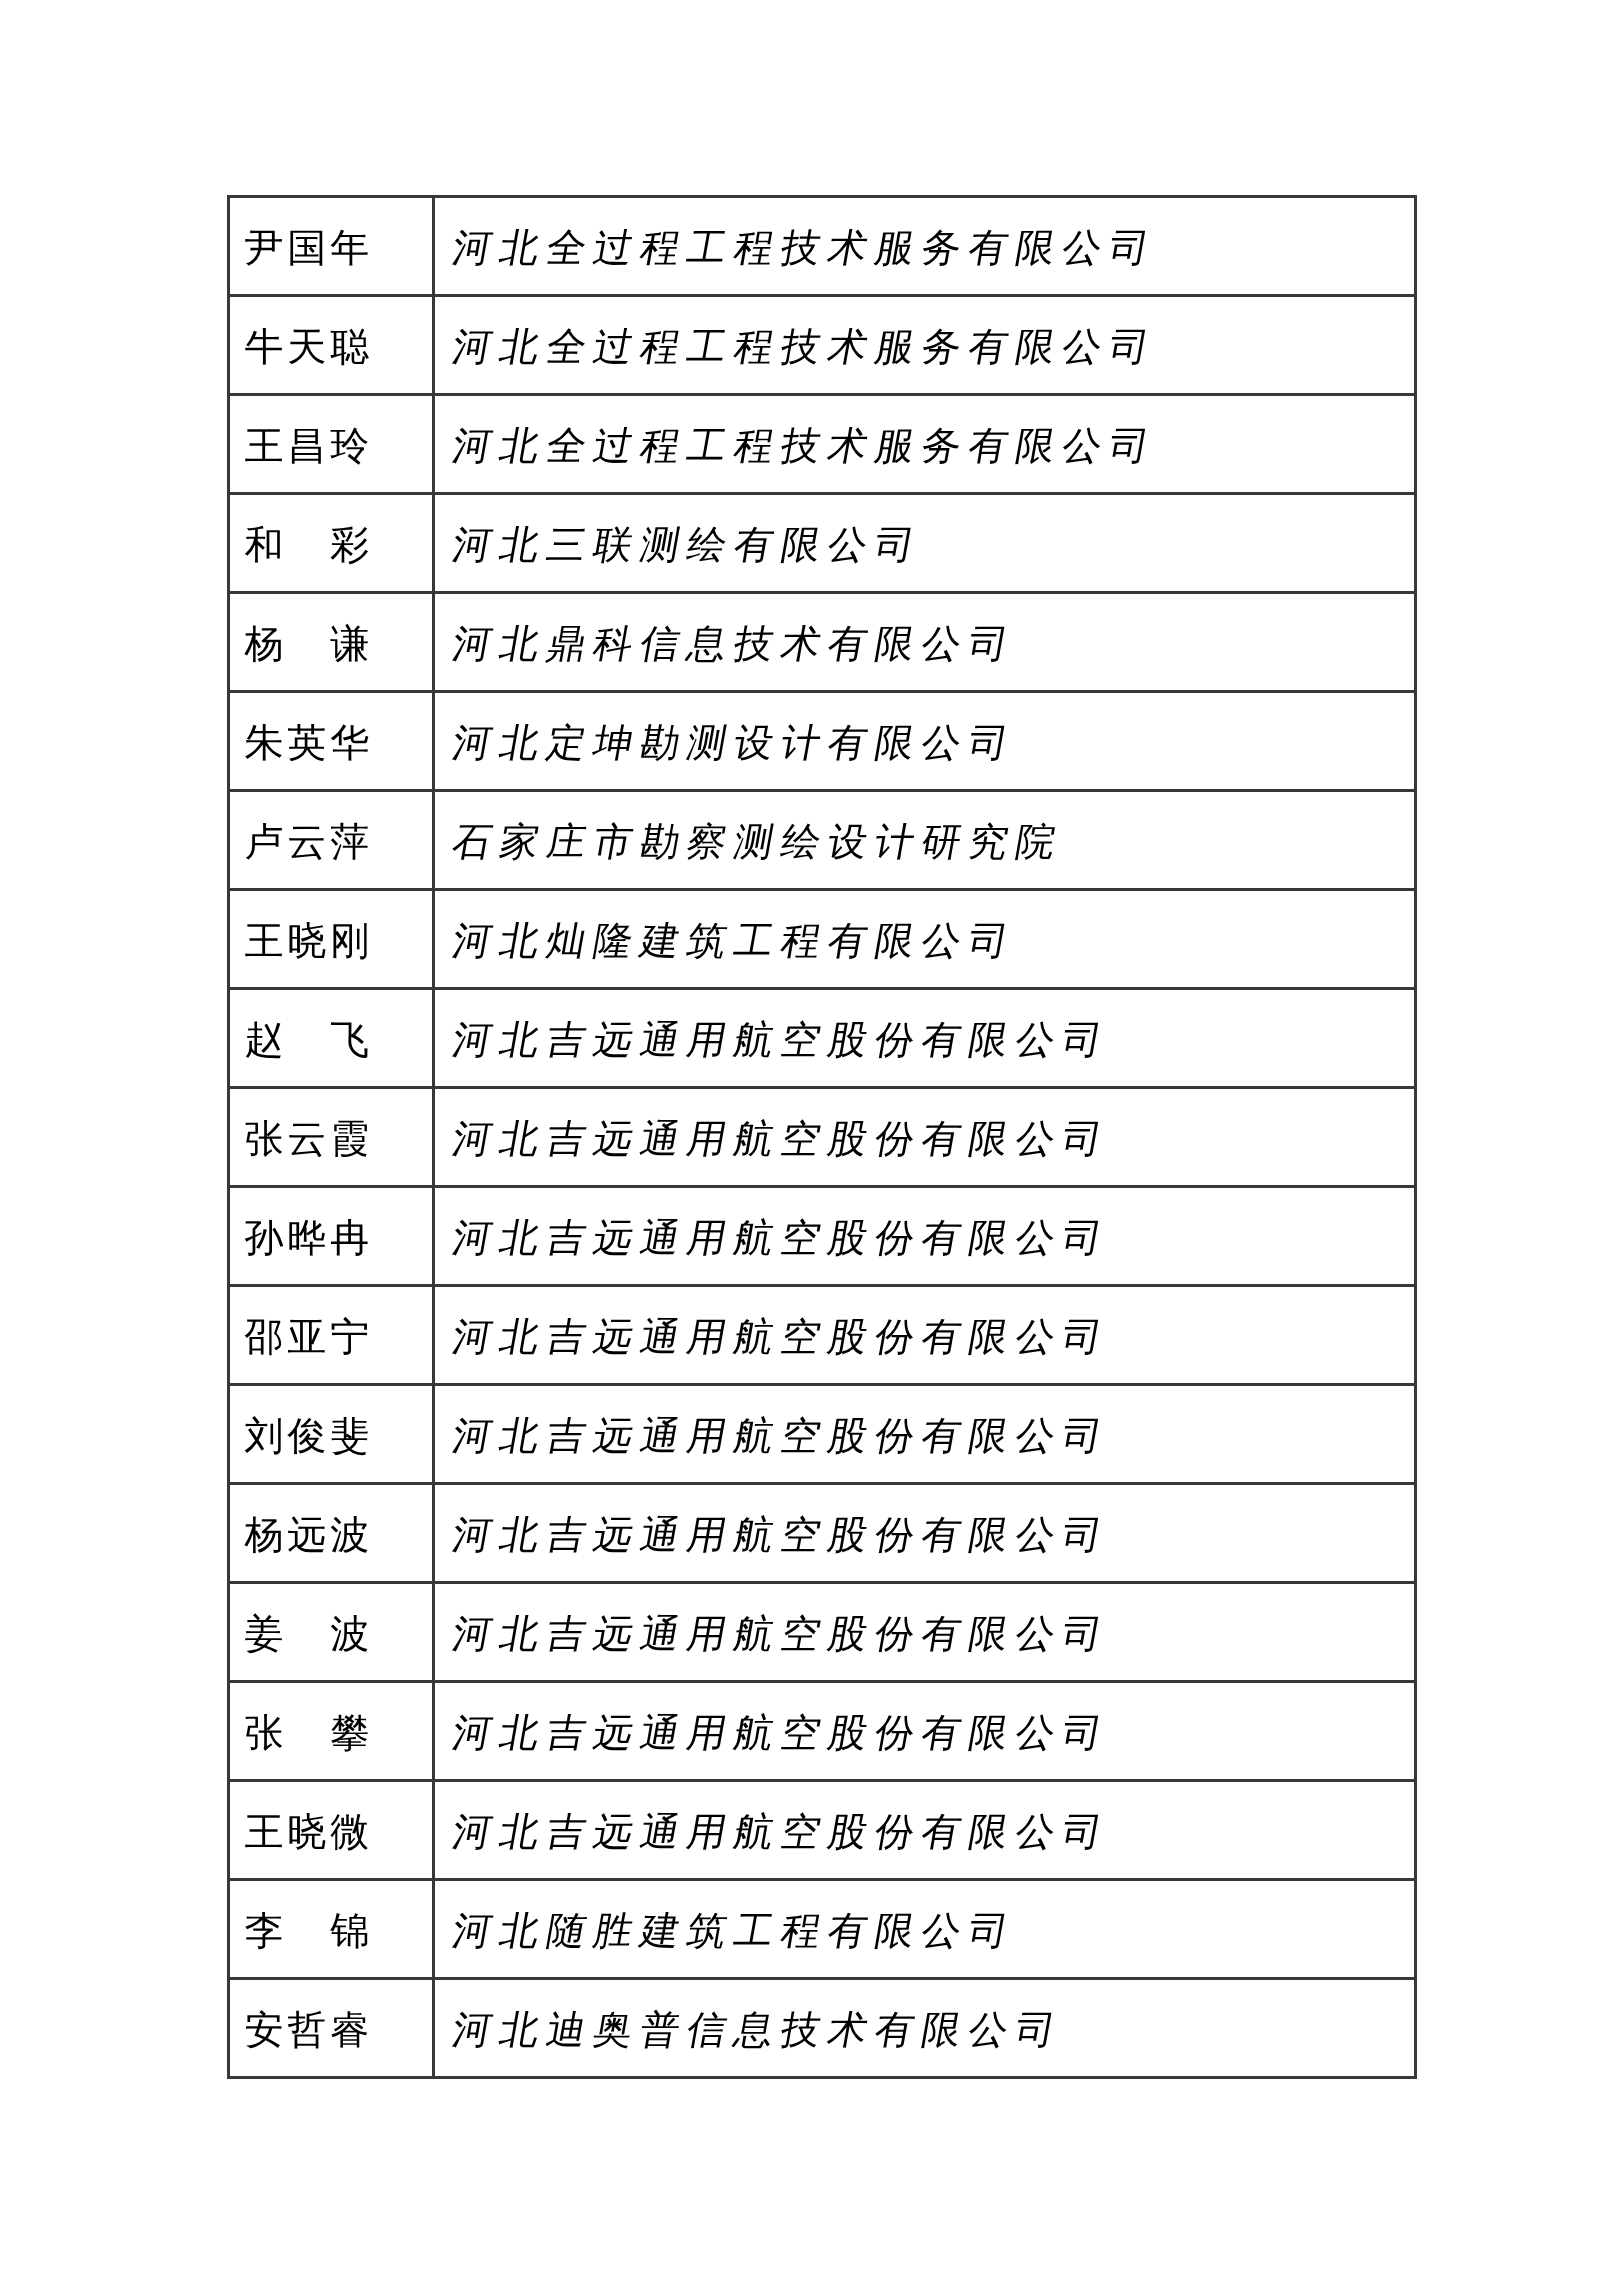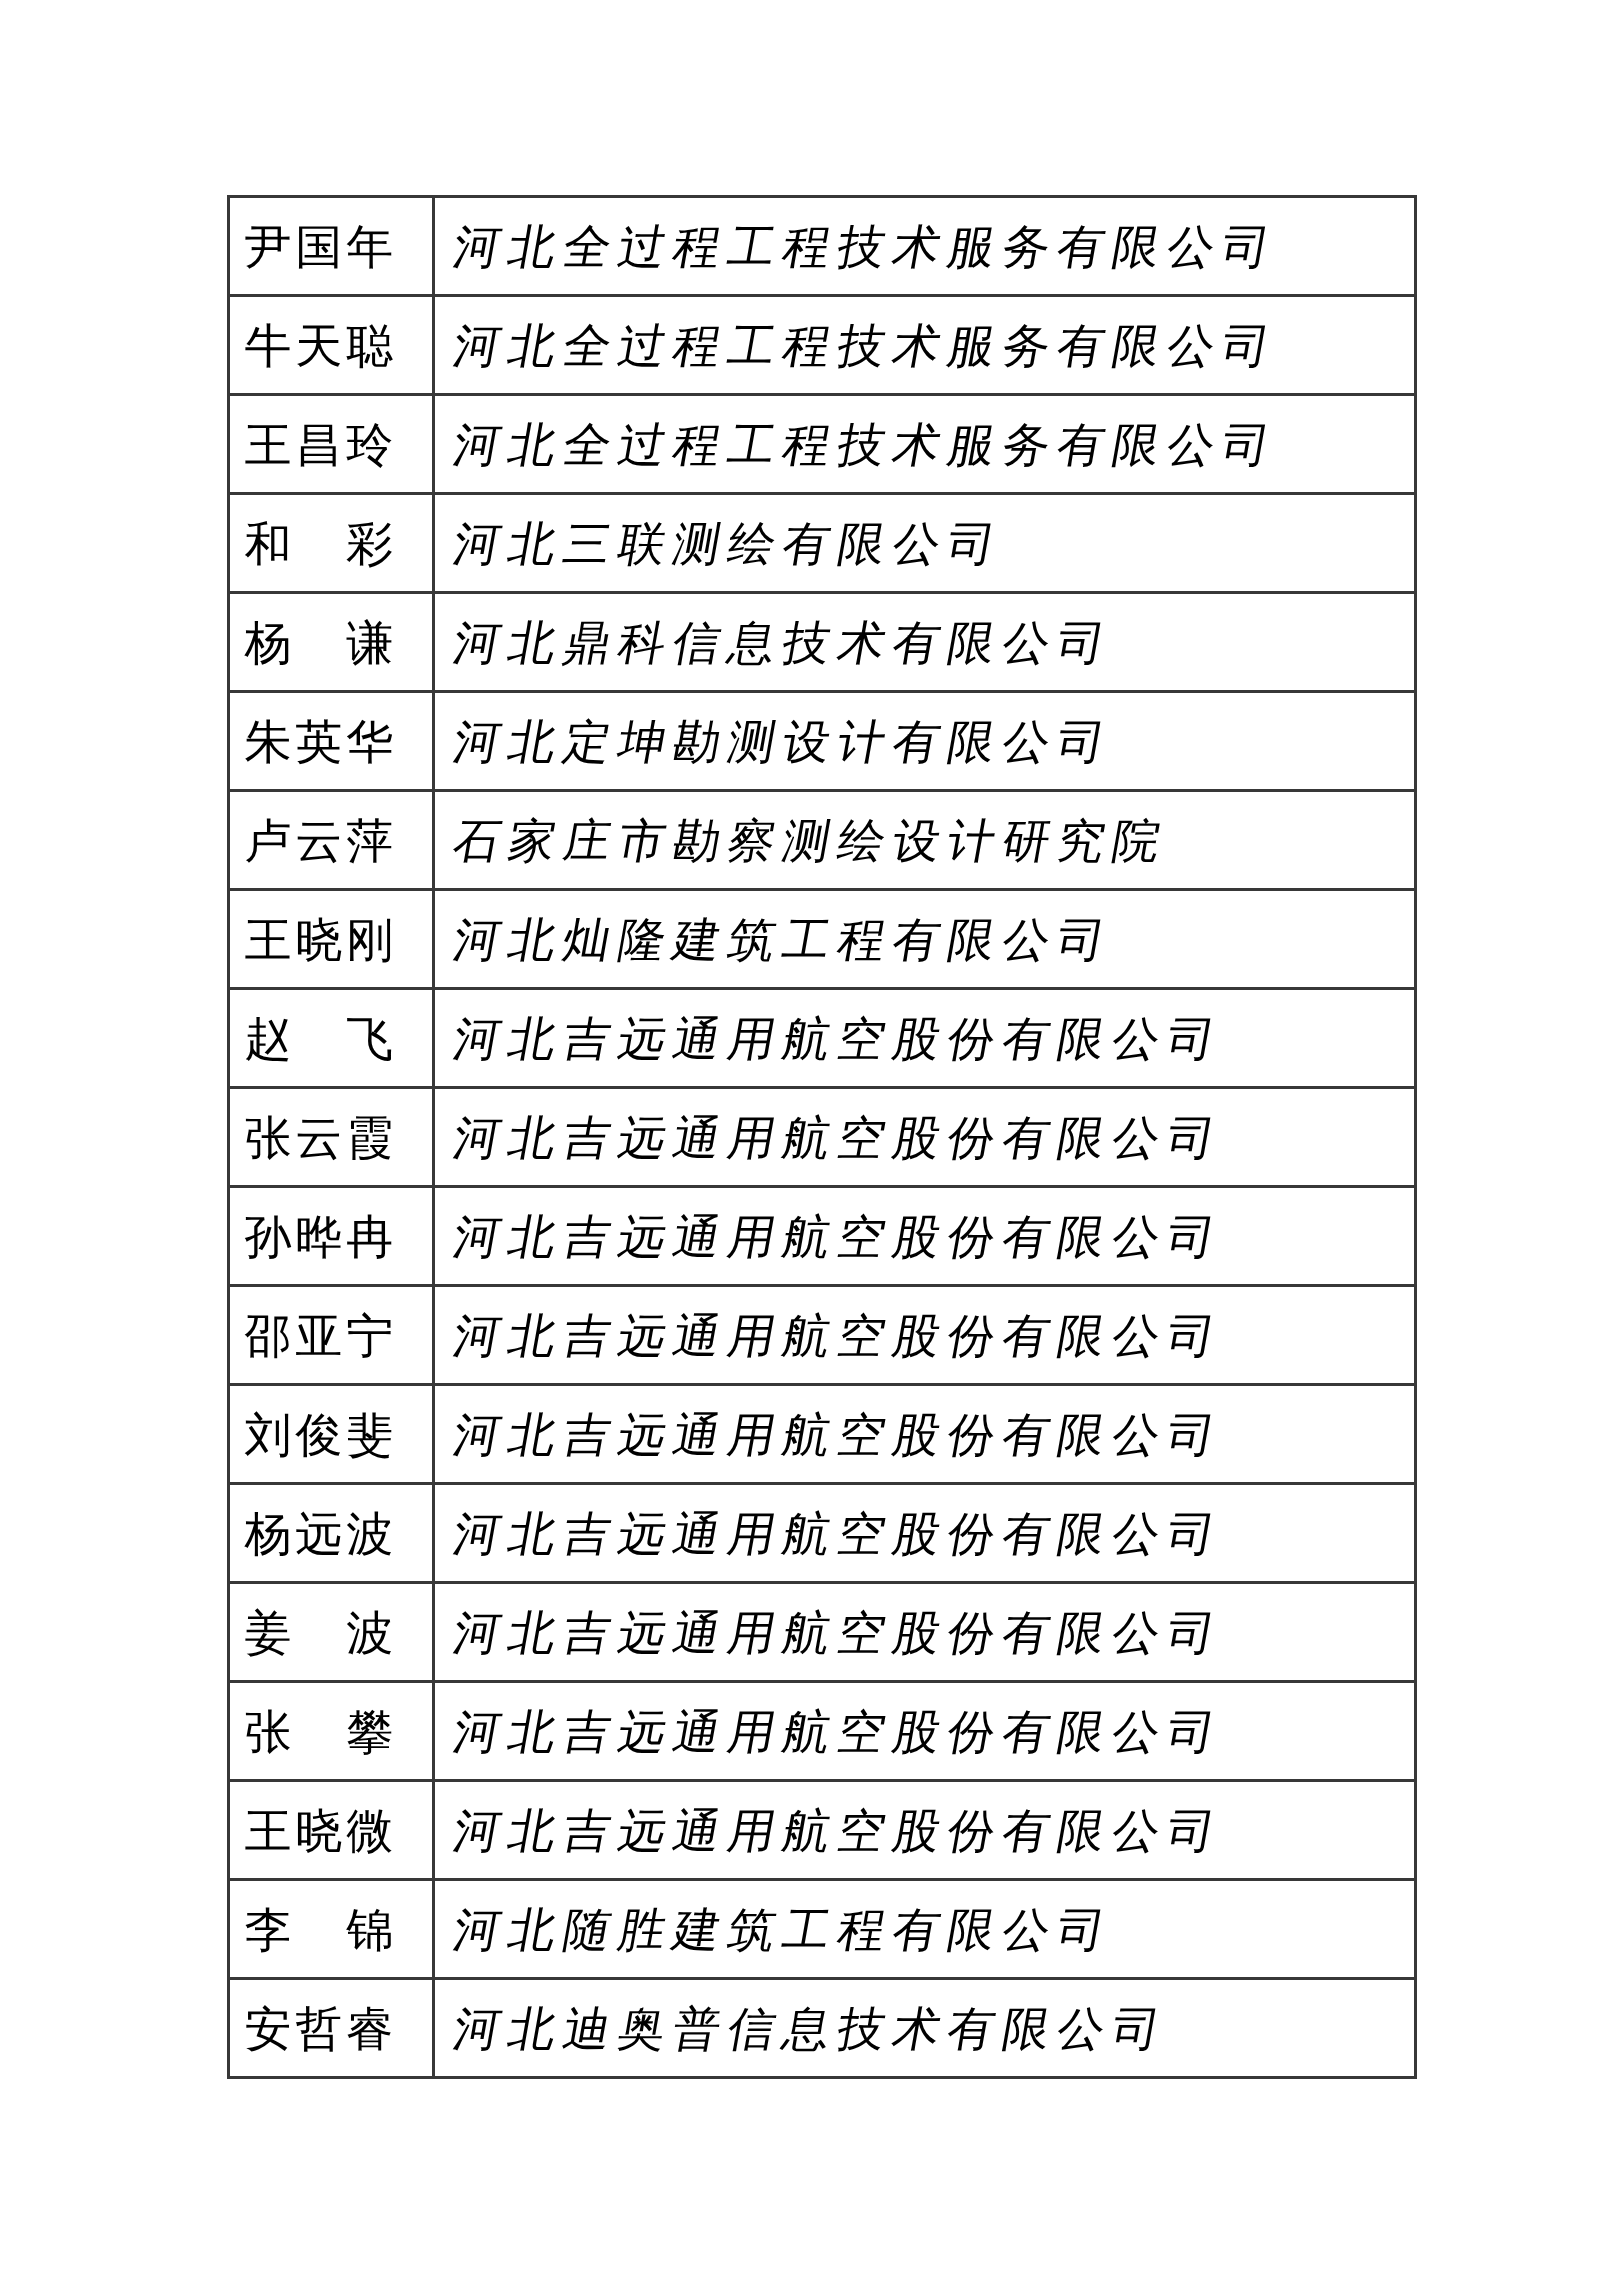--- a/index.html
+++ b/index.html
@@ -22,21 +22,21 @@
     top: 195px;
     width: 1152px;
     border-collapse: collapse;
     table-layout: fixed;
   }
   table.roster td {
     border: 3.3px solid #383838;
     height: 96px; 
     vertical-align: middle;
     padding: 0 0 0 14.4px;
-    font-size: 47px;
+    font-size: 39px;
     line-height: 1;
     white-space: nowrap;
     overflow: hidden;
   }
   td.name-cell  { width: 188px; }
   td.company-cell { width: 964px; }
   .name-text {
     display: inline-block;
     letter-spacing: 3.9px;
     transform: translateY(1.3px);

